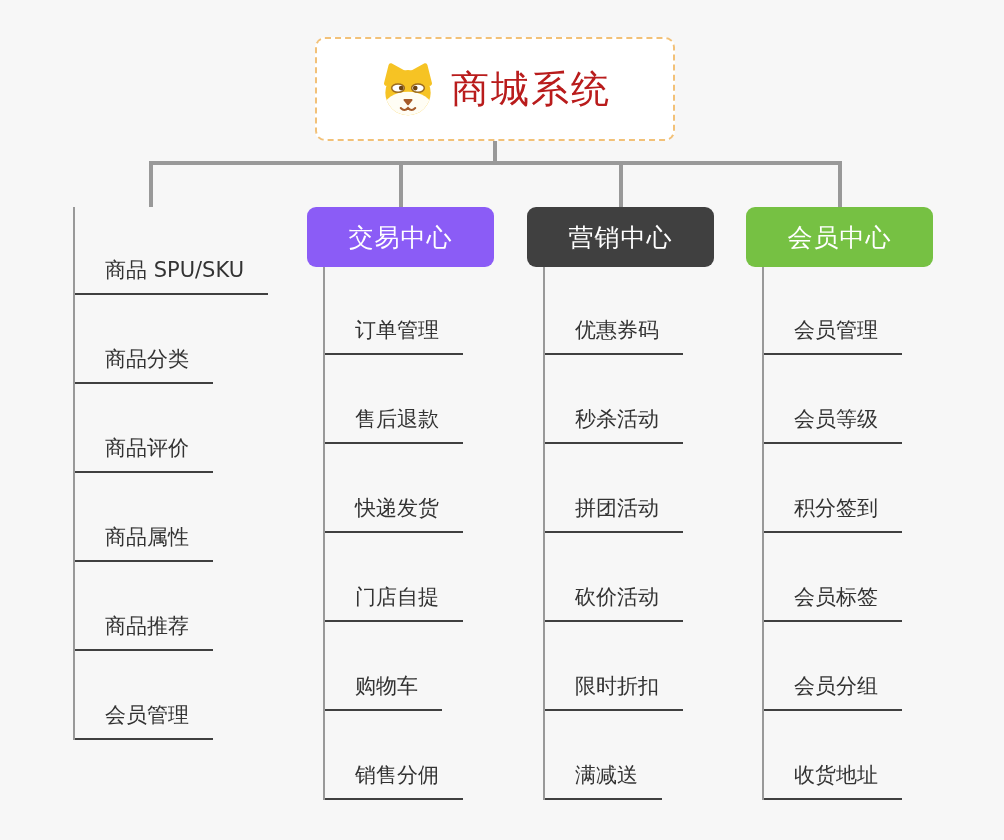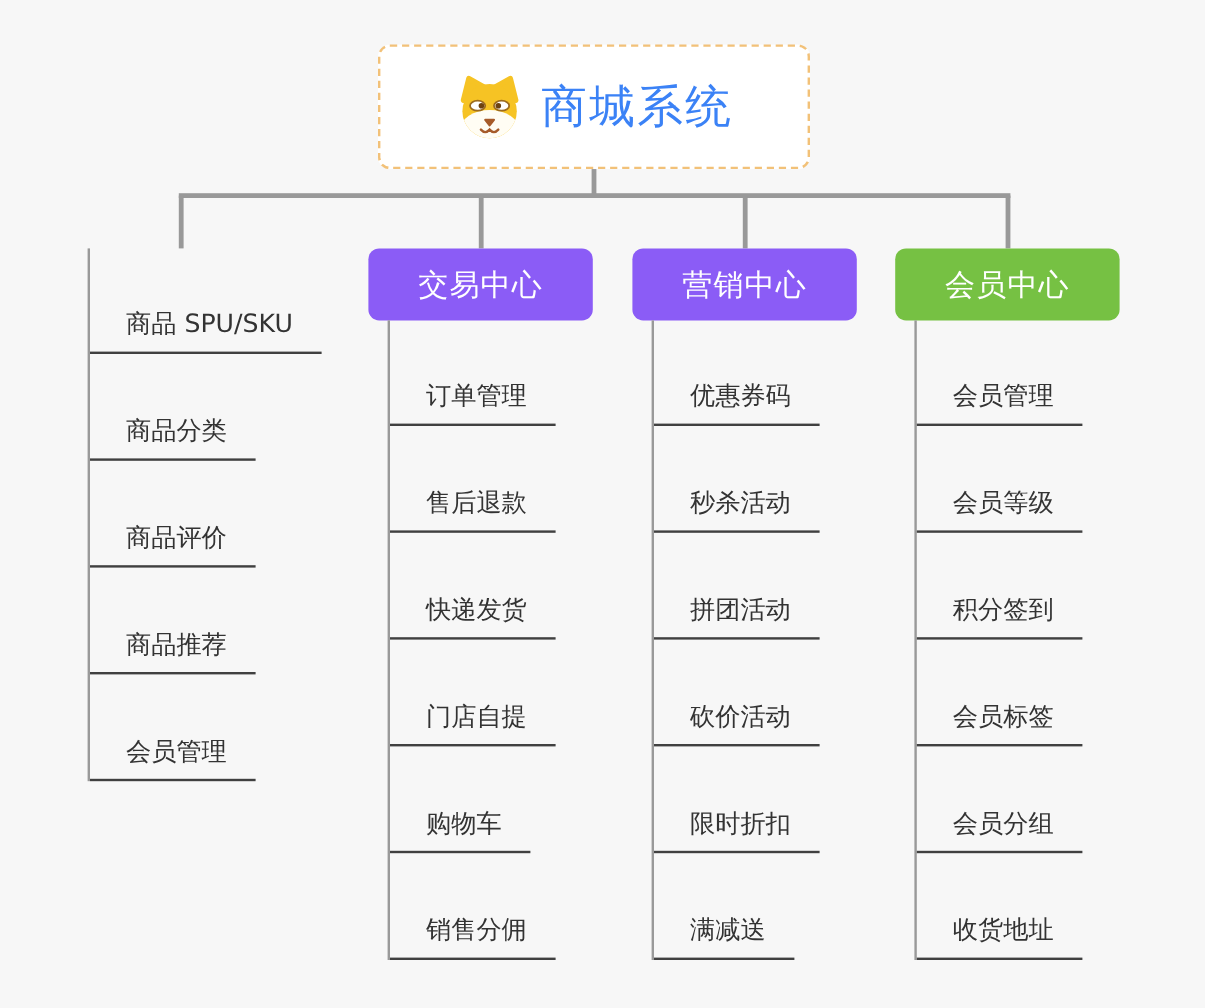--- a/index.html
+++ b/index.html
@@ -15,21 +15,21 @@
   .root-node {
     position: absolute; left: 315px; top: 37px;
     width: 360px; height: 104px; box-sizing: border-box;
     background: #ffffff;
     border: 2px dashed #f2c178;
     border-radius: 10px;
     display: flex; align-items: center; justify-content: center; gap: 14px;
   }
   .root-title {
     font-size: 38px;
-    color: #3b82f6;
+    color: #b91c1c;
     letter-spacing: 2px;
     white-space: nowrap;
   }
 
   
   .line { position: absolute; background: #999999; }
   .stub-root { left: 493px; top: 139px; width: 4px; height: 24px; }
   .bus      { left: 149px; top: 161px; width: 693px; height: 4px; }
   .stub-1   { left: 149px; top: 163px; width: 4px; height: 44px; }
   .stub-2   { left: 399px; top: 163px; width: 4px; height: 44px; }
@@ -102,39 +102,40 @@
     </svg>
   </span>
   <span class="root-title">商城系统</span>
 </div>
 
 <div class="branch branch-0">
   <div class="children">
     <div class="child">商品 SPU/SKU</div>
     <div class="child">商品分类</div>
     <div class="child">商品评价</div>
+    <div class="child">商品属性</div>
     <div class="child">商品推荐</div>
     <div class="child">会员管理</div>
   </div>
 </div>
 
 <div class="branch branch-1">
   <div class="branch-header" style="background: #8b5cf6;">交易中心</div>
   <div class="children">
     <div class="child">订单管理</div>
     <div class="child">售后退款</div>
     <div class="child">快递发货</div>
     <div class="child">门店自提</div>
     <div class="child">购物车</div>
     <div class="child">销售分佣</div>
   </div>
 </div>
 
 <div class="branch branch-2">
-  <div class="branch-header" style="background: #8b5cf6;">营销中心</div>
+  <div class="branch-header" style="background: #404040;">营销中心</div>
   <div class="children">
     <div class="child">优惠券码</div>
     <div class="child">秒杀活动</div>
     <div class="child">拼团活动</div>
     <div class="child">砍价活动</div>
     <div class="child">限时折扣</div>
     <div class="child">满减送</div>
   </div>
 </div>
 

